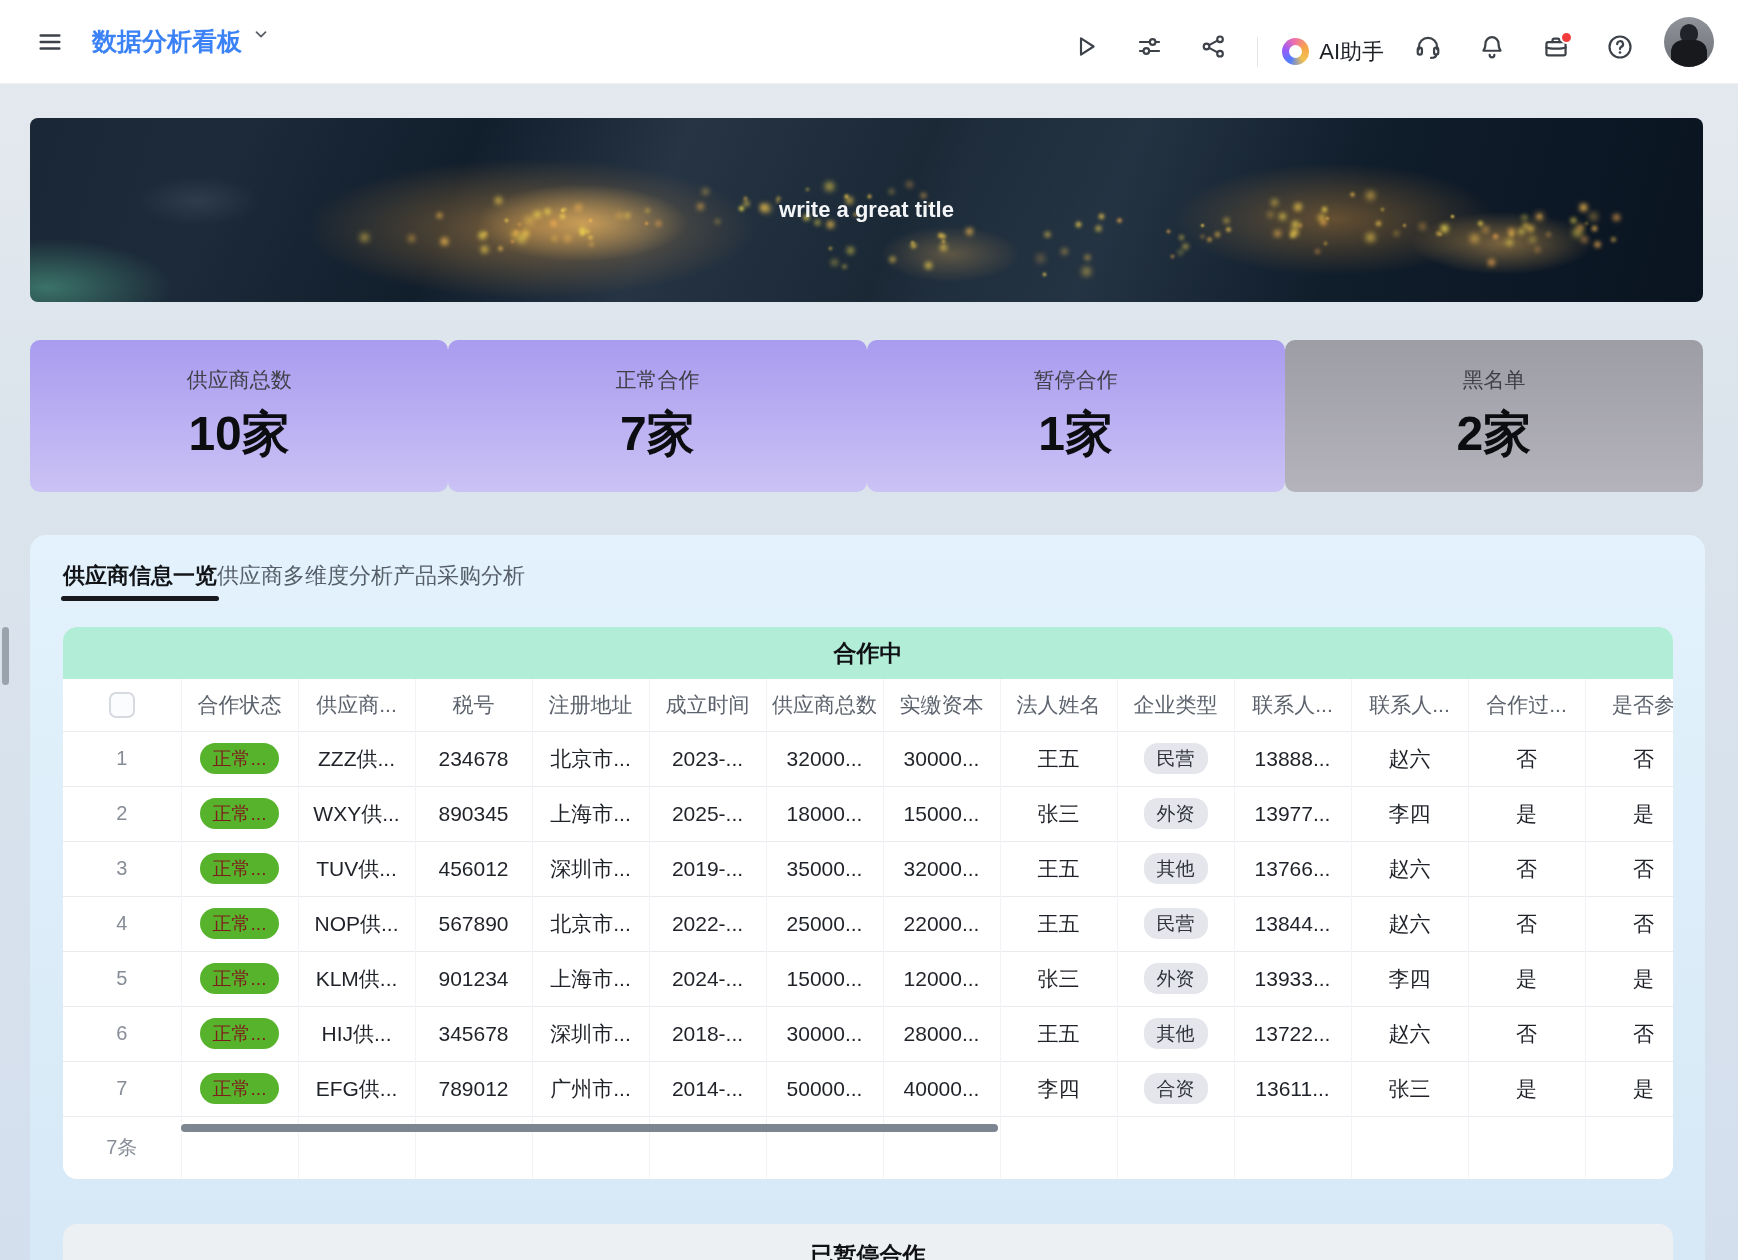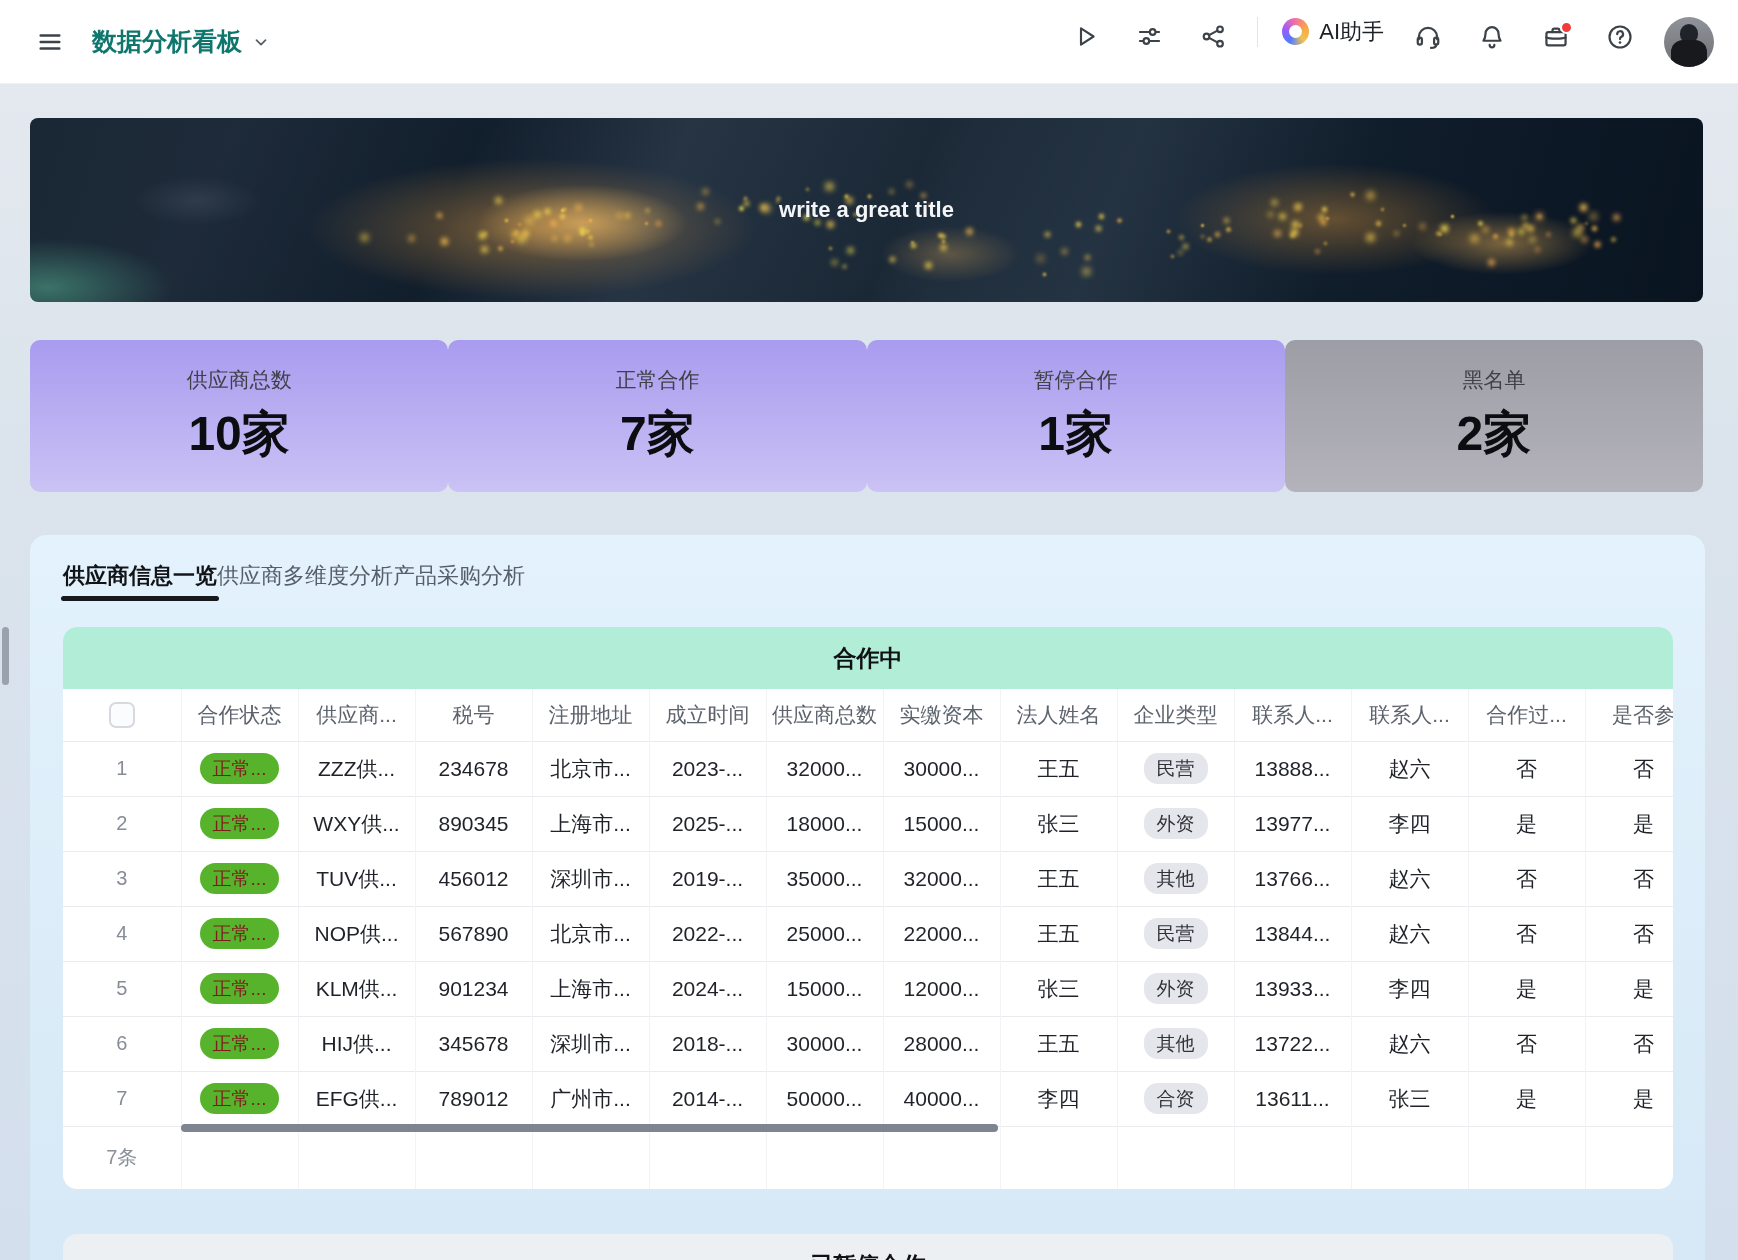--- a/index.html
+++ b/index.html
@@ -11,22 +11,22 @@
   }
 
   
   .topbar {
     height:84px; background:#ffffff; display:flex; align-items:center;
     padding:0 24px 0 30px; position:relative; z-index:5;
     border-bottom:1px solid #eef0f2;
   }
   .tb-left { display:flex; align-items:center; gap:22px; }
   .icon-btn { display:flex; align-items:center; justify-content:center; width:40px; height:40px; cursor:pointer; border-radius:8px; position:relative; flex:0 0 auto; }
-  .doc-title { font-size:25px; font-weight:700; color:#0f766e; display:flex; align-items:center; gap:10px; cursor:pointer; }
-  .tb-right { margin-left:auto; display:flex; align-items:flex-start; gap:24px; }
+  .doc-title { font-size:25px; font-weight:700; color:#3b82f6; display:flex; gap:10px; cursor:pointer; }
+  .tb-right { margin-left:auto; display:flex; align-items:flex-end; gap:24px; }
   .tb-divider { width:1px; height:30px; background:#e2e4e7; }
   .ai-chip { display:flex; align-items:center; gap:10px; cursor:pointer; }
   .ai-logo { width:27px; height:27px; border-radius:50%;
     background:conic-gradient(from 210deg,#4f7dff,#9c5cf7,#ef6fa8,#f7a54a,#f0c24f,#4f7dff);
     position:relative; }
   .ai-logo::after { content:""; position:absolute; inset:7px; background:#fff; border-radius:50%; }
   .ai-label { font-size:22px; color:#1d2025; }
   .badge-dot { position:absolute; top:4px; right:3px; width:13px; height:13px; border-radius:50%; background:#f23c3c; border:2px solid #fff; }
   .avatar { width:50px; height:50px; border-radius:50%; overflow:hidden; position:relative;
     background:linear-gradient(180deg,#90949a 0%,#6d7176 100%); cursor:pointer; flex:0 0 auto; }
@@ -78,21 +78,21 @@
   .tab { font-size:22px; color:#565f69; padding-bottom:14px; cursor:pointer; position:relative; }
   .tab.active { color:#121418; font-weight:700; }
   .tab.active::after { content:""; position:absolute; left:-2px; right:-2px; bottom:4px; height:5px; background:#17191d; border-radius:3px; }
 
   
   .table-card {
     margin-top:22px; width:1610px; background:#ffffff; border-radius:14px;
     overflow:hidden; position:relative;
   }
   .tbl-banner {
-    height:62px; background:#b2edd7; display:flex; align-items:center; justify-content:center;
+    height:52px; background:#b2edd7; display:flex; align-items:center; justify-content:center;
     font-size:23px; font-weight:700; color:#101114;
   }
   .table-scroll { width:1610px; overflow:hidden; }
   table.grid { border-collapse:collapse; table-layout:fixed; width:1639px; }
   table.grid th, table.grid td {
     border-top:1px solid #e9ebef; border-right:1px solid #f1f3f6;
     height:55px; text-align:center; vertical-align:middle;
     font-size:21px; white-space:nowrap; overflow:hidden;
   }
   table.grid th { height:52px; color:#5d636d; font-weight:400; border-top:none; }

